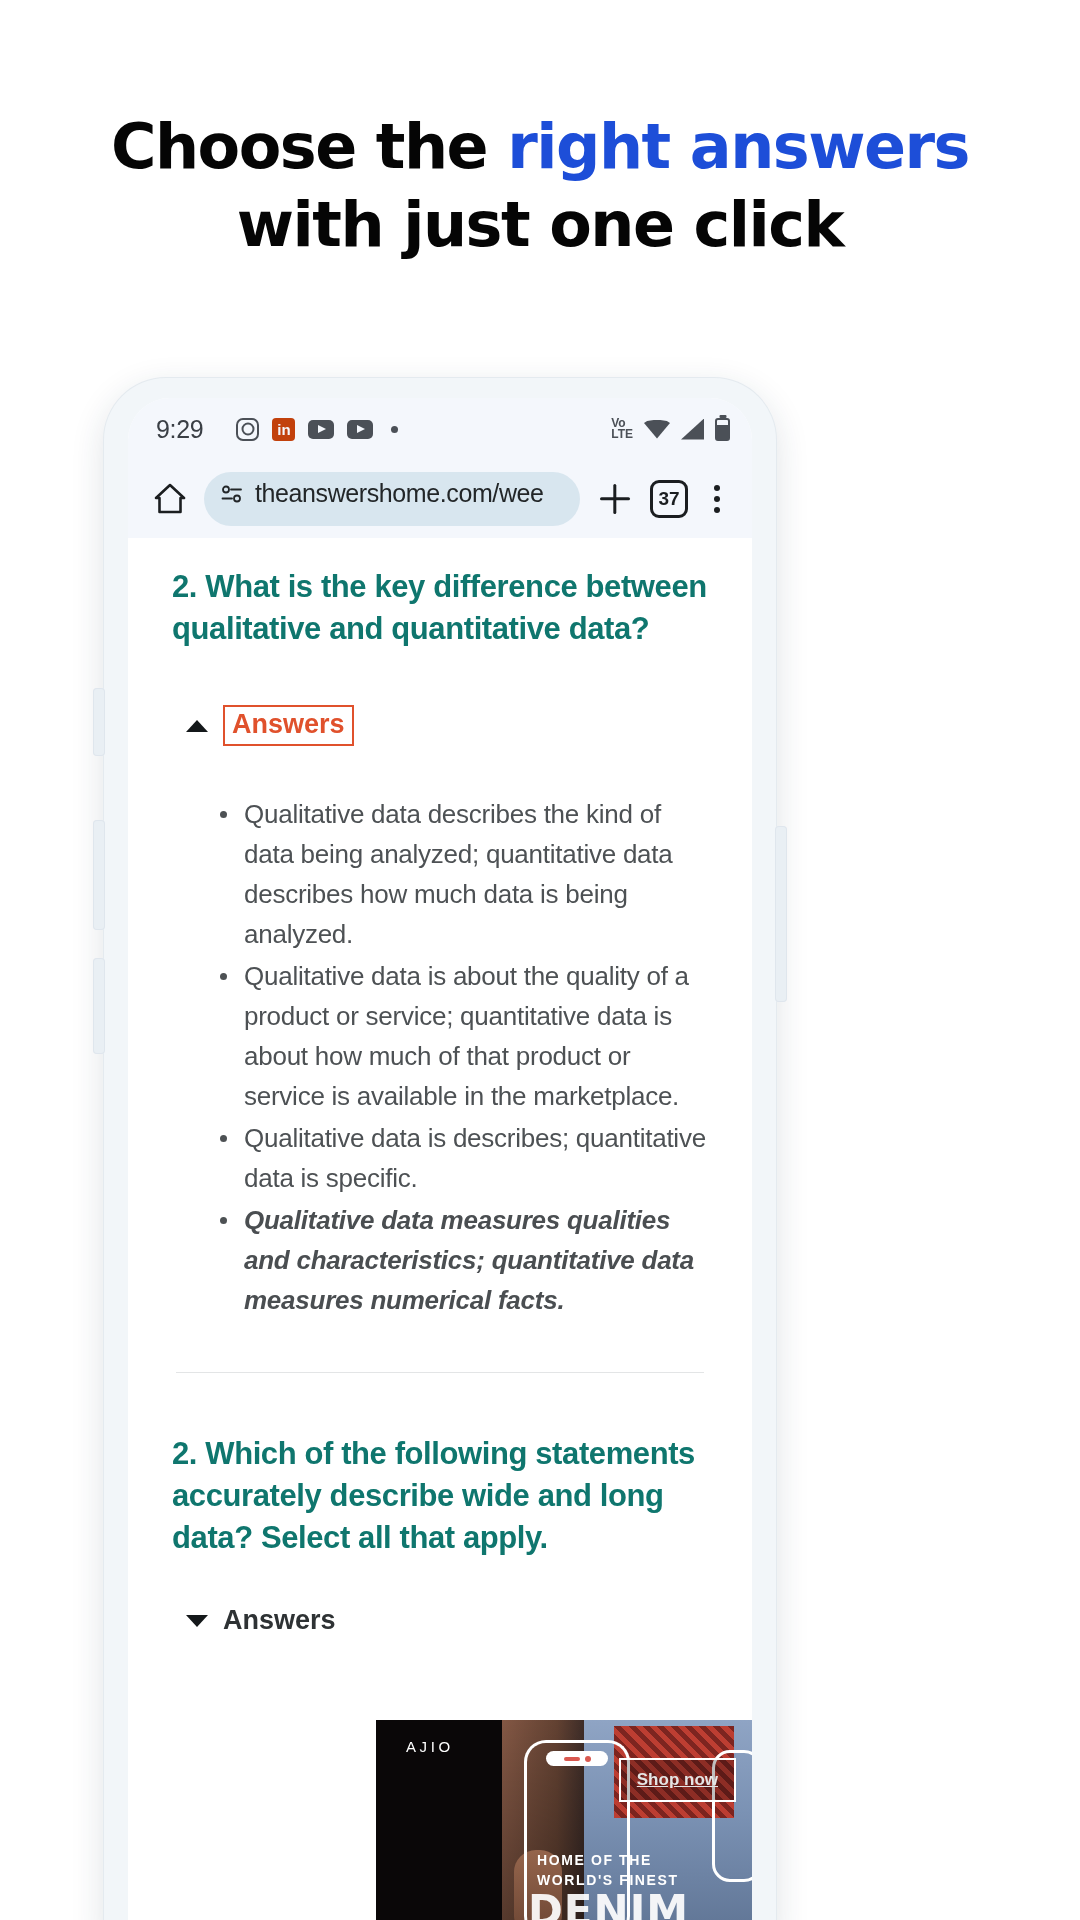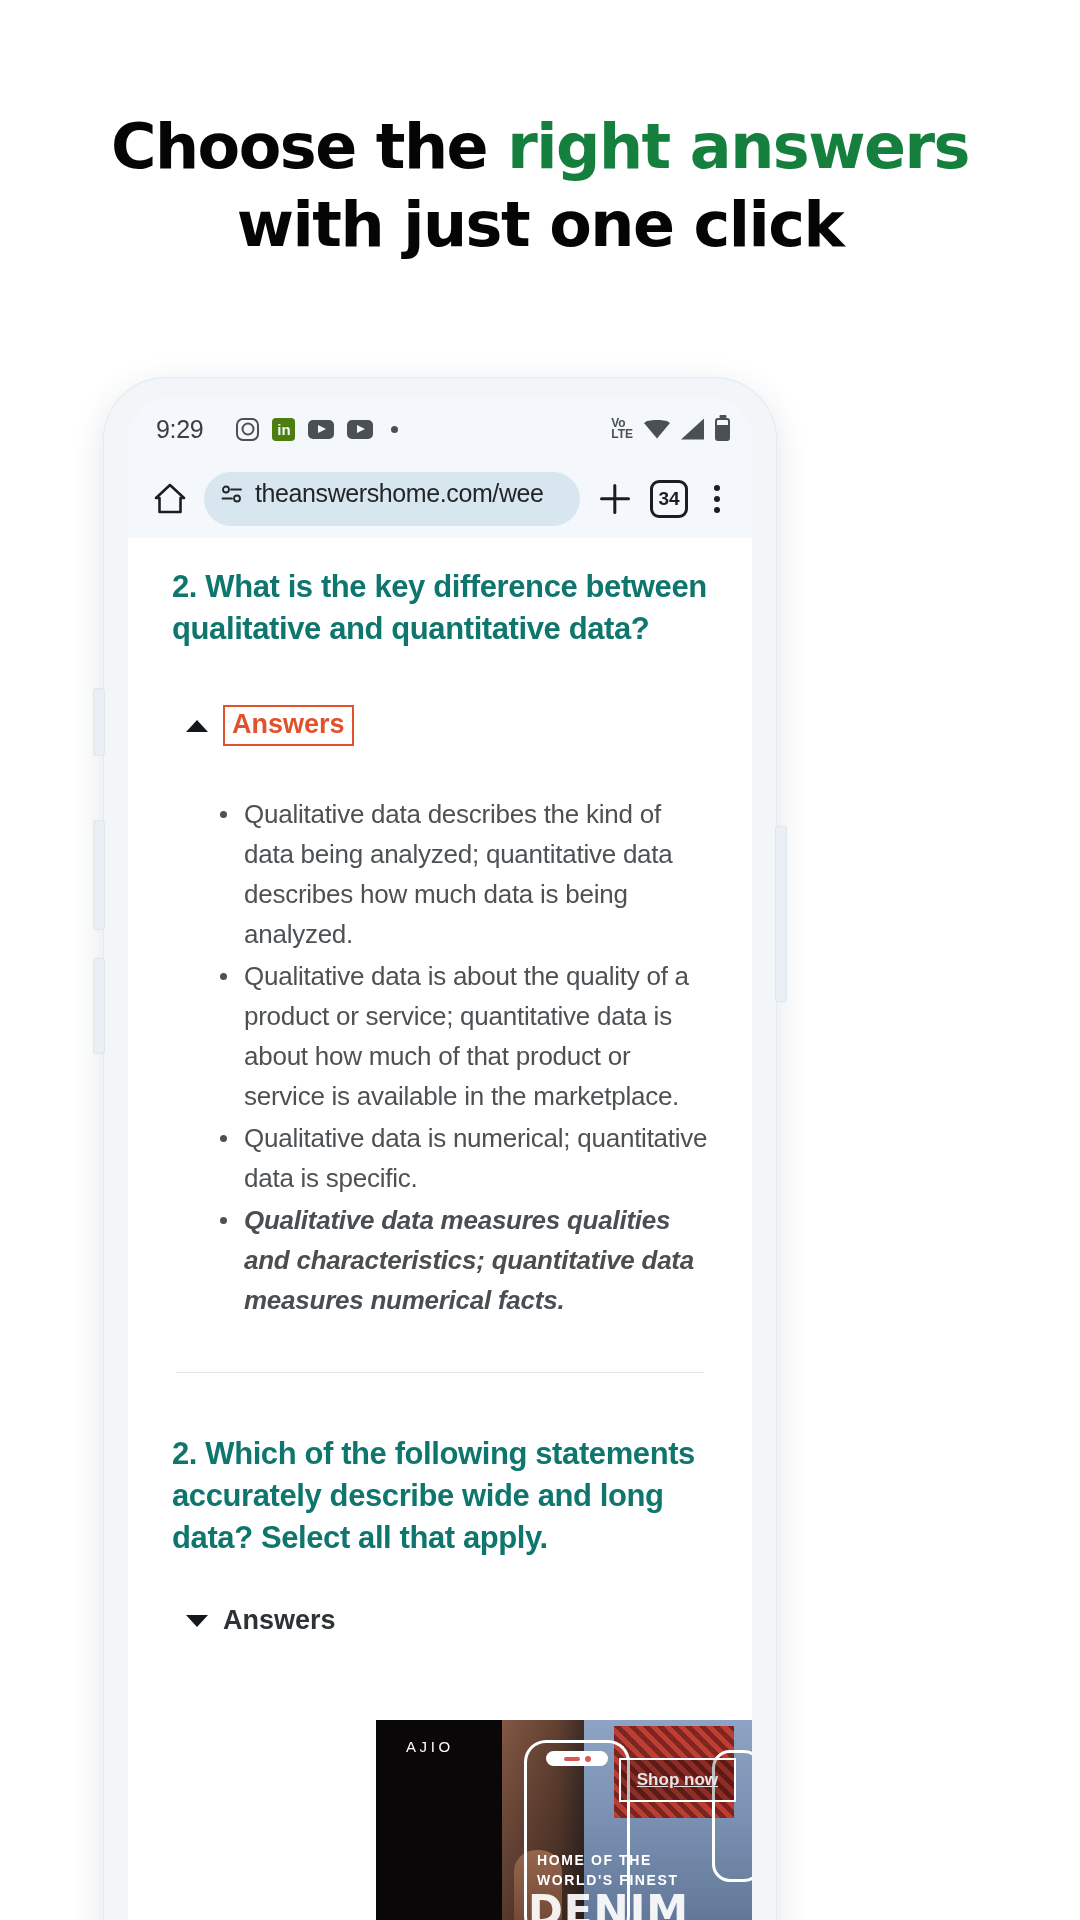--- a/index.html
+++ b/index.html
@@ -18,21 +18,21 @@
   }
   .promo-line {
     font-family: "DejaVu Sans", sans-serif;
     font-weight: 700;
     font-size: 62px;
     line-height: 78px;
     letter-spacing: -1.5px;
     color: #050505;
     white-space: nowrap;
   }
-  .promo-line .hl { color: #15803d; }
+  .promo-line .hl { color: #1d4ed8; }
 
   
   .phone-wrap {
     position: absolute;
     left: 104px;
     top: 378px;
     width: 672px;
     height: 1560px;
   }
   .phone-body {
@@ -89,21 +89,21 @@
     position: relative;
   }
   .ico-ig::after {
     content: ""; position: absolute;
     left: 50%; top: 50%; transform: translate(-50%,-50%);
     width: 9px; height: 9px;
     border: 2.2px solid #4b5057; border-radius: 50%;
   }
   .ico-li {
     width: 23px; height: 23px;
-    background: #4d7c0f; border-radius: 4px;
+    background: #c2410c; border-radius: 4px;
     color: #f4f7fc; font-size: 15px; font-weight: 700;
     display: flex; align-items: center; justify-content: center;
     font-family: "Liberation Sans", sans-serif;
     line-height: 1;
   }
   .ico-yt {
     width: 26px; height: 19px;
     background: #4b5057; border-radius: 5px;
     position: relative;
   }
@@ -400,41 +400,41 @@
         <svg class="omni-perm" viewBox="0 0 24 24" aria-hidden="true">
           <circle cx="6" cy="7.5" r="3" fill="none" stroke="#222628" stroke-width="1.8"></circle>
           <line x1="11" y1="7.5" x2="21" y2="7.5" stroke="#222628" stroke-width="1.8" stroke-linecap="round"></line>
           <circle cx="17" cy="16.5" r="3" fill="none" stroke="#222628" stroke-width="1.8"></circle>
           <line x1="2.5" y1="16.5" x2="12" y2="16.5" stroke="#222628" stroke-width="1.8" stroke-linecap="round"></line>
         </svg>
         <div class="omni-url">theanswershome.com/wee</div>
       </div>
 
       <div class="tb-plus"></div>
-      <div class="tb-tabs">34</div>
+      <div class="tb-tabs">37</div>
       <div class="tb-menu">
         <i></i>
           <i></i>
           <i></i>
       </div>
     </div>
 
     <div class="page">
 
       <div class="q-title">2. What is the key difference between qualitative and quantitative data?</div>
 
       <div class="answers-toggle">
         <div class="caret-up"></div>
         <div class="answers-label">Answers</div>
       </div>
 
       <ul class="answer-list">
         <li>Qualitative data describes the kind of data being analyzed; quantitative data describes how much data is being analyzed.</li>
         <li>Qualitative data is about the quality of a product or service; quantitative data is about how much of that product or service is available in the marketplace.</li>
-        <li>Qualitative data is numerical; quantitative data is specific.</li>
+        <li>Qualitative data is describes; quantitative data is specific.</li>
         <li class="correct">Qualitative data measures qualities and characteristics; quantitative data measures numerical facts.</li>
       </ul>
 
       <div class="divider"></div>
 
       <div class="q-title second">2. Which of the following statements accurately describe wide and long data? Select all that apply.</div>
 
       <div class="answers-toggle second">
         <div class="caret-down"></div>
         <div class="answers-label plain">Answers</div>

